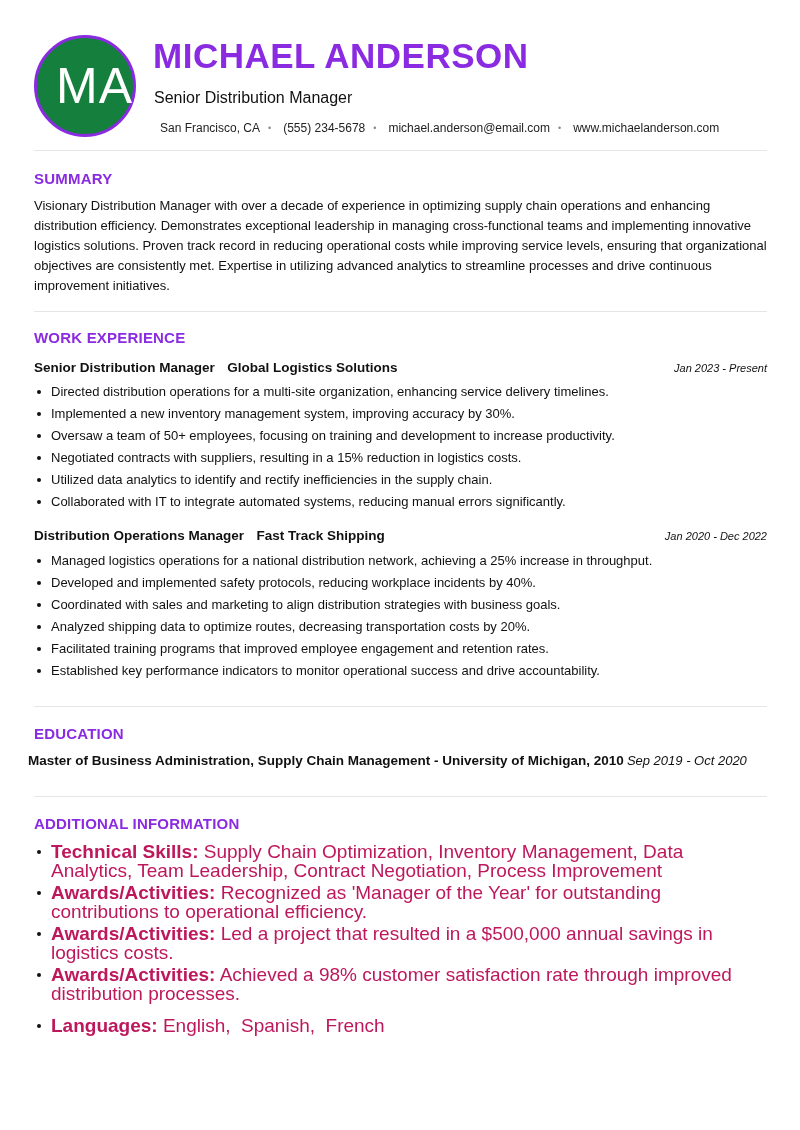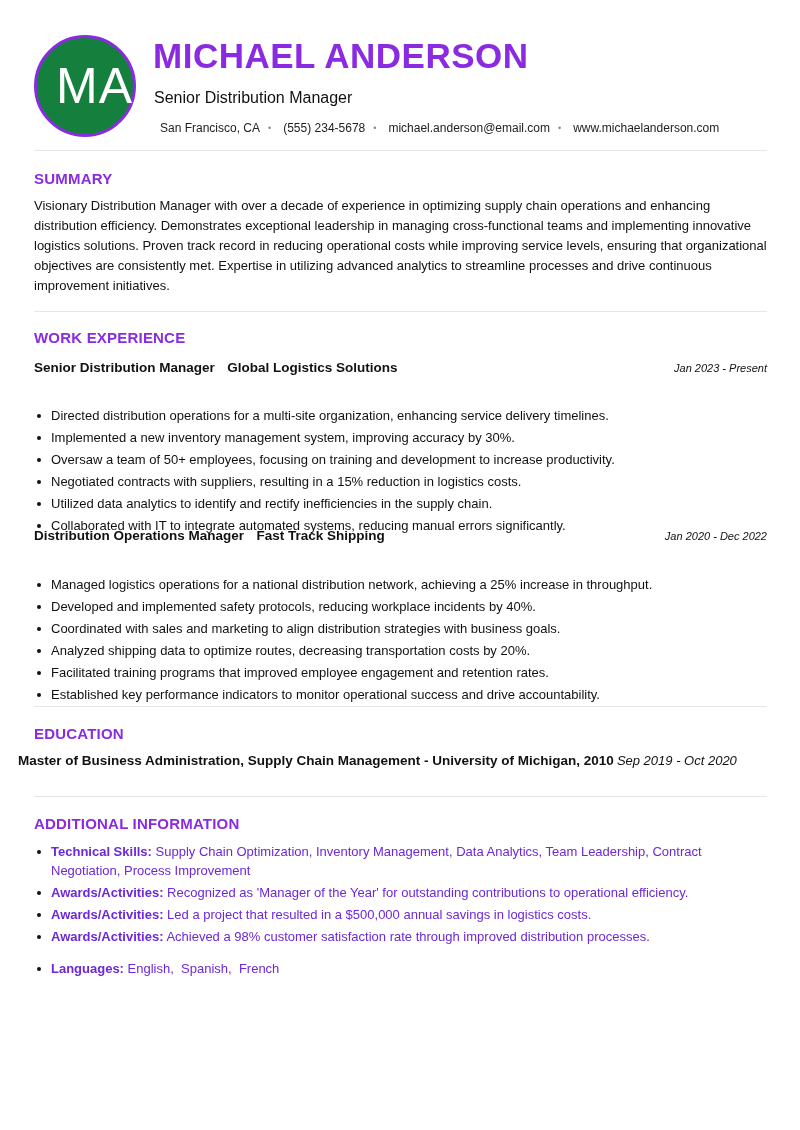--- a/index.html
+++ b/index.html
@@ -50,41 +50,41 @@
   }
 
   .job-head {
     position: absolute; left: 34px; width: 733px;
     display: flex; justify-content: space-between; align-items: baseline;
   }
   .job-head .role { font-size: 13.5px; font-weight: 700; }
   .job-head .company { font-size: 13.5px; font-weight: 700; margin-left: 8px; margin-top: 36px; }
   .job-head .dates { font-size: 11px; font-style: italic; color: #111; }
 
-  ul.bullets { position: absolute; left: 34px; width: 733px; list-style: none; margin-top: 24px; }
+  ul.bullets { position: absolute; left: 34px; width: 733px; list-style: none; }
   ul.bullets li {
     position: relative; padding-left: 17px;
     font-size: 13px; line-height: 22px; color: #111;
   }
   ul.bullets li::before {
     content: ""; position: absolute; left: 3px; top: 9px;
     width: 4px; height: 4px; border-radius: 50%; background: #111;
   }
 
   .edu {
-    position: absolute; left: 18px; top: 753px; width: 740px;
+    position: absolute; left: 28px; top: 753px; width: 740px;
     display: flex; align-items: center; white-space: nowrap;
   }
   .edu .degree { font-size: 13.5px; font-weight: 700; }
   .edu .dates { font-size: 13px; font-style: italic; margin-left: 3px; }
 
   ul.info { position: absolute; left: 34px; top: 842px; width: 700px; list-style: none; }
   ul.info li {
     position: relative; padding-left: 17px;
-    font-size: 13px; line-height: 19px; color: #6d28d9; margin-bottom: 3px;
+    font-size: 19px; line-height: 19px; color: #be185d; margin-bottom: 3px;
   }
   ul.info li::before {
     content: ""; position: absolute; left: 3px; top: 8px;
     width: 4px; height: 4px; border-radius: 50%; background: #111;
   }
   ul.info li b { font-weight: 700; }
   ul.info li.lang { margin-top: 13px; }
 </style>
 </head>
 <body>

